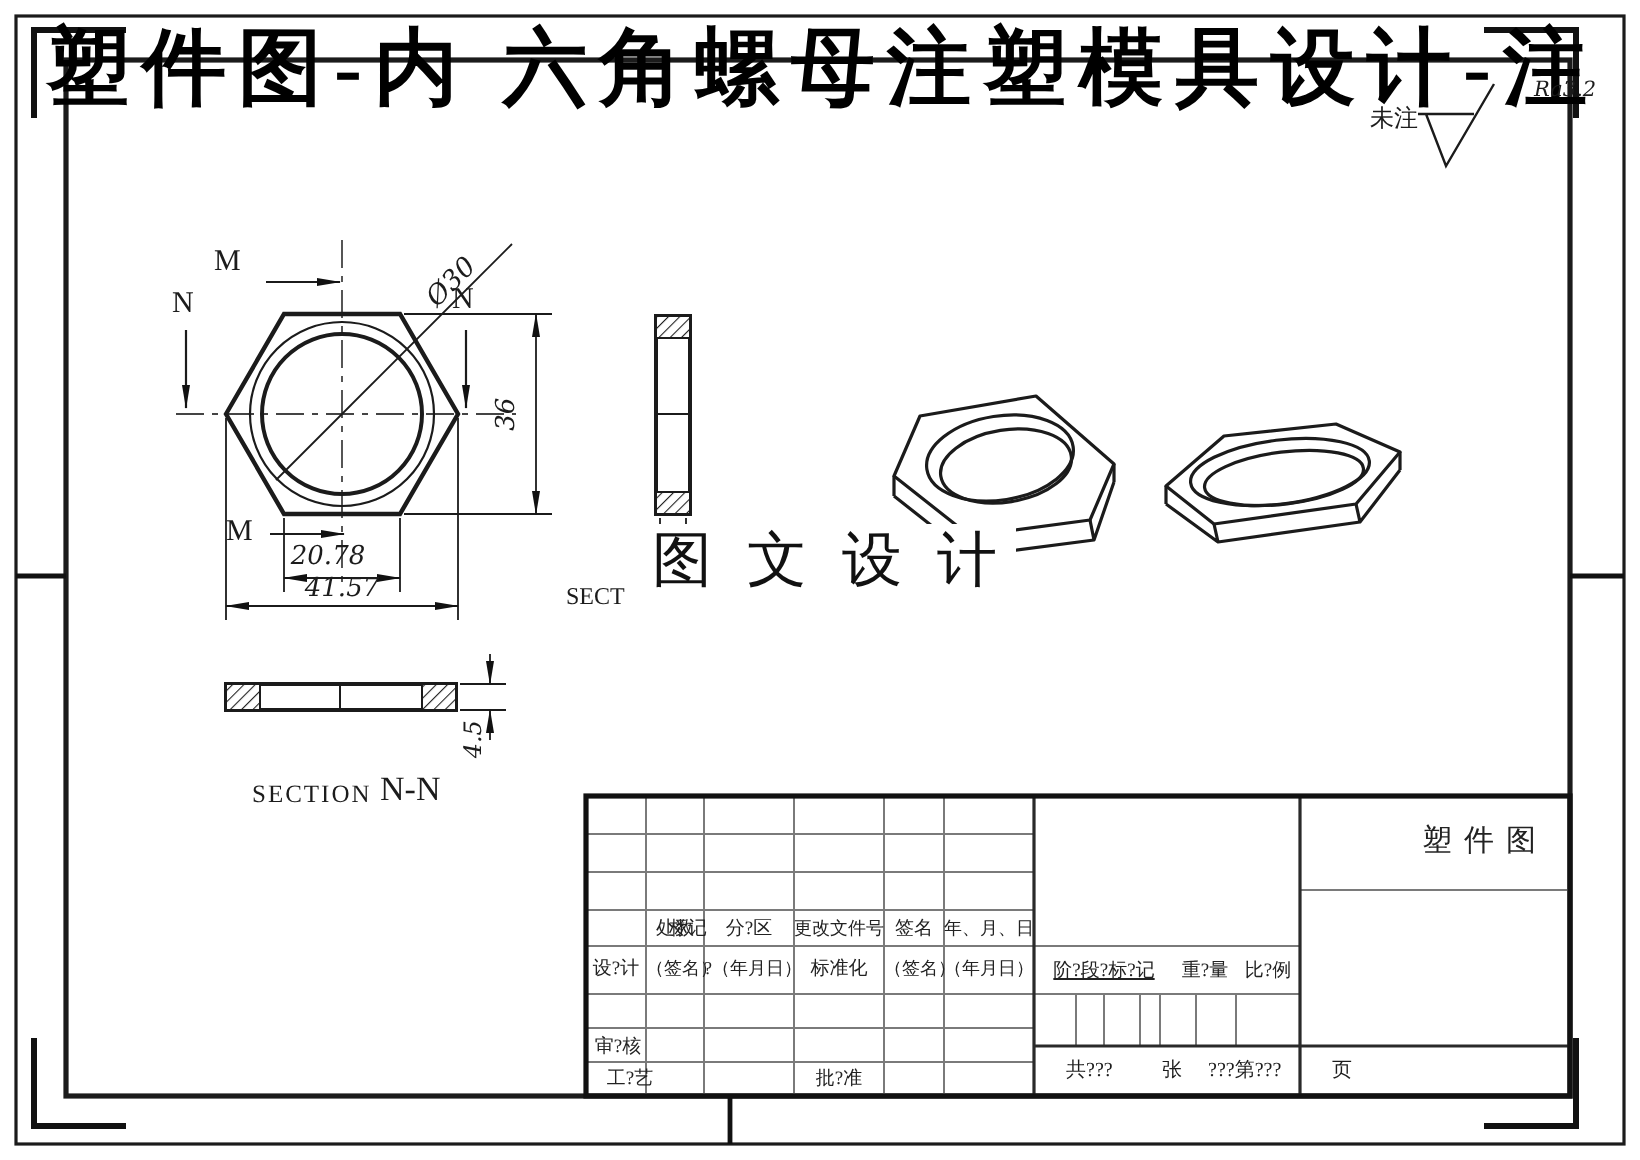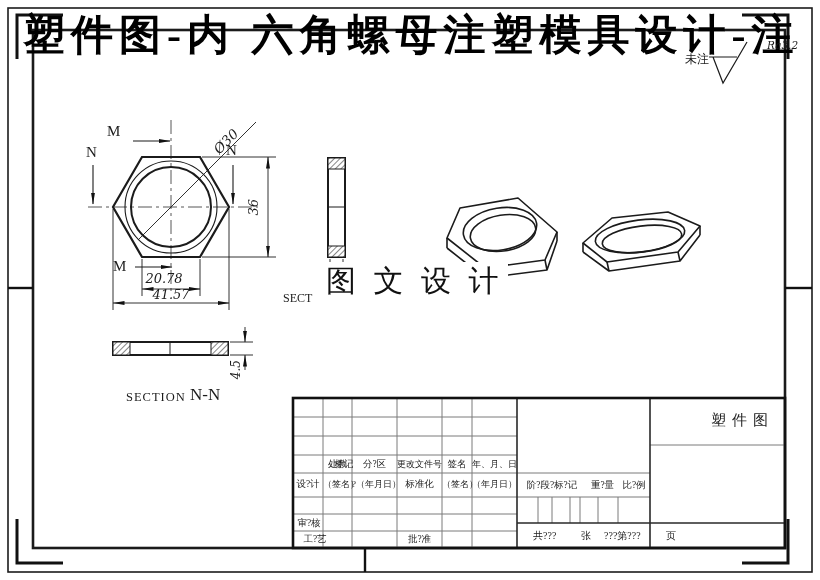--- a/index.html
+++ b/index.html
@@ -150,21 +150,21 @@
   <div class="cell cjk" style="left:442px;top:458px;width:30px;font-size:9.5px;">签名</div>
   <div class="cell cjk" style="left:472px;top:458px;width:45px;font-size:9px;">年、月、日</div>
 
   <div class="cell cjk" style="left:293px;top:478px;width:30px;font-size:9.5px;">设?计</div>
   <div class="cell cjk" style="left:323px;top:478px;width:29px;font-size:9px;">（签名）</div>
   <div class="cell cjk" style="left:352px;top:478px;width:45px;font-size:9px;text-align:right;">?（年月日）</div>
   <div class="cell cjk" style="left:397px;top:478px;width:45px;font-size:9.5px;">标准化</div>
   <div class="cell cjk" style="left:442px;top:478px;width:30px;font-size:9px;">（签名）</div>
   <div class="cell cjk" style="left:472px;top:478px;width:45px;font-size:9px;">（年月日）</div>
 
-  <div class="cell cjk" style="left:517px;top:479px;width:70px;font-size:9.5px;">阶?段?标?记</div>
+  <div class="cell cjk" style="left:517px;top:479px;width:70px;font-size:9.5px;text-decoration:underline;">阶?段?标?记</div>
   <div class="cell cjk" style="left:587px;top:479px;width:31px;font-size:9.5px;">重?量</div>
   <div class="cell cjk" style="left:618px;top:479px;width:32px;font-size:9.5px;">比?例</div>
 
   <div class="cell cjk" style="left:294px;top:517px;width:30px;font-size:9.5px;">审?核</div>
   <div class="cell cjk" style="left:294px;top:533px;width:42px;font-size:9.5px;">工?艺</div>
   <div class="cell cjk" style="left:397px;top:533px;width:45px;font-size:9.5px;">批?准</div>
 
   <div class="cell cjk" style="left:650px;top:411px;width:135px;font-size:15px;letter-spacing:6px;padding-left:25px;">塑件图</div>
 
   <div class="txt cjk" style="left:533px;top:530px;font-size:10px;">共???</div>

